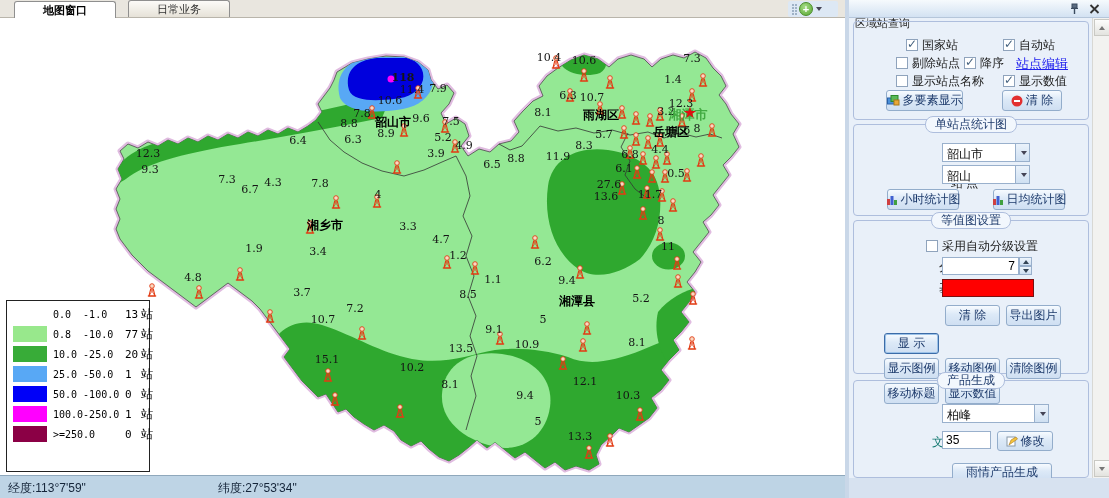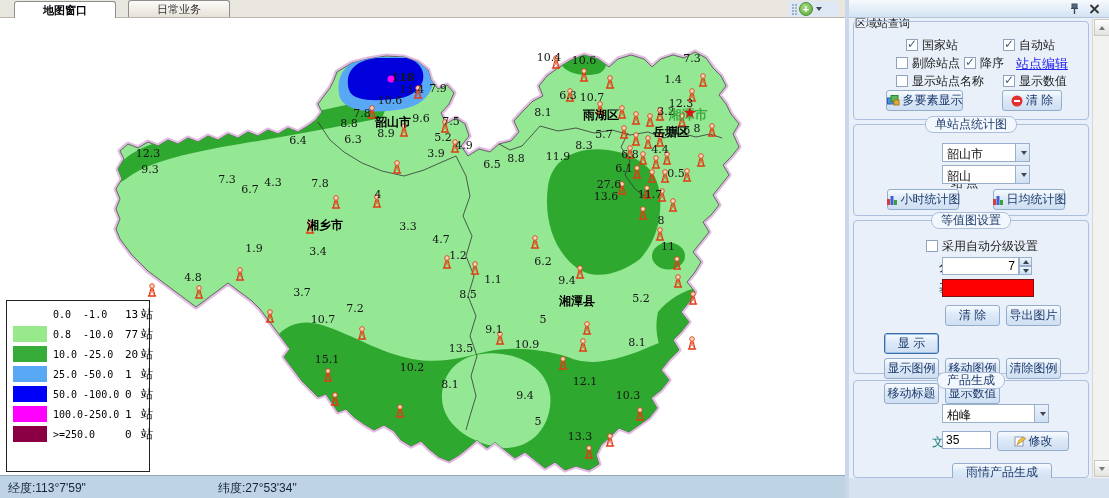--- a/index.html
+++ b/index.html
@@ -471,21 +471,21 @@
         <div class="grouplabel">产品生成</div>
         <span class="flabel" style="left:52px;top:26px">签发人</span>
         <div class="combo" style="left:88px;top:23px;width:107px">
           <span class="cval">柏峰</span>
           <span class="ddbtn">
               <span class="caret-down"></span>
             </span>
         </div>
         <span class="flabel" id="doc-label" style="left:33px;top:53px">文档期号:</span>
         <input class="ninput" style="left: 88px; top: 50px; width: 49px;" value="35">
-        <div class="pbtn" style="left:143px;top:50px;width:72px;height:20px">
+        <div class="pbtn" style="left:143px;top:50px;width:56px;height:20px">
           <span class="bicon">
               <svg width="12" height="11" viewBox="0 0 12 11">
                 <rect x="1" y="1" width="8" height="9" fill="#fff" stroke="#8899aa"></rect>
                 <path d="M3,9 L5,4 L10,1 L11.5,3 L6.5,6.5 Z" fill="#f5c33c" stroke="#a87820" stroke-width="0.6"></path>
               </svg>
             </span>
           <span>修改</span>
         </div>
         <div class="pbtn" style="left:98px;top:82px;width:100px;height:18px">
           <span>雨情产品生成</span>

